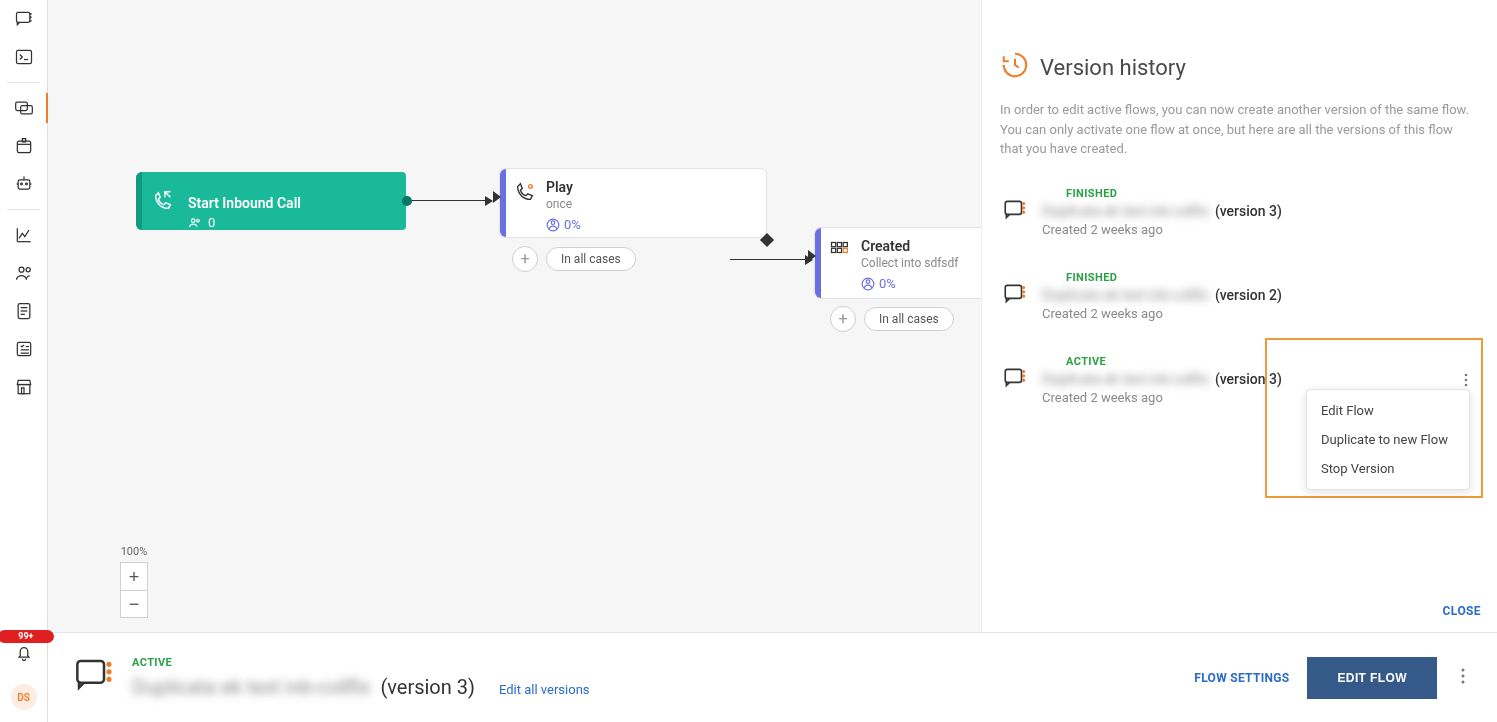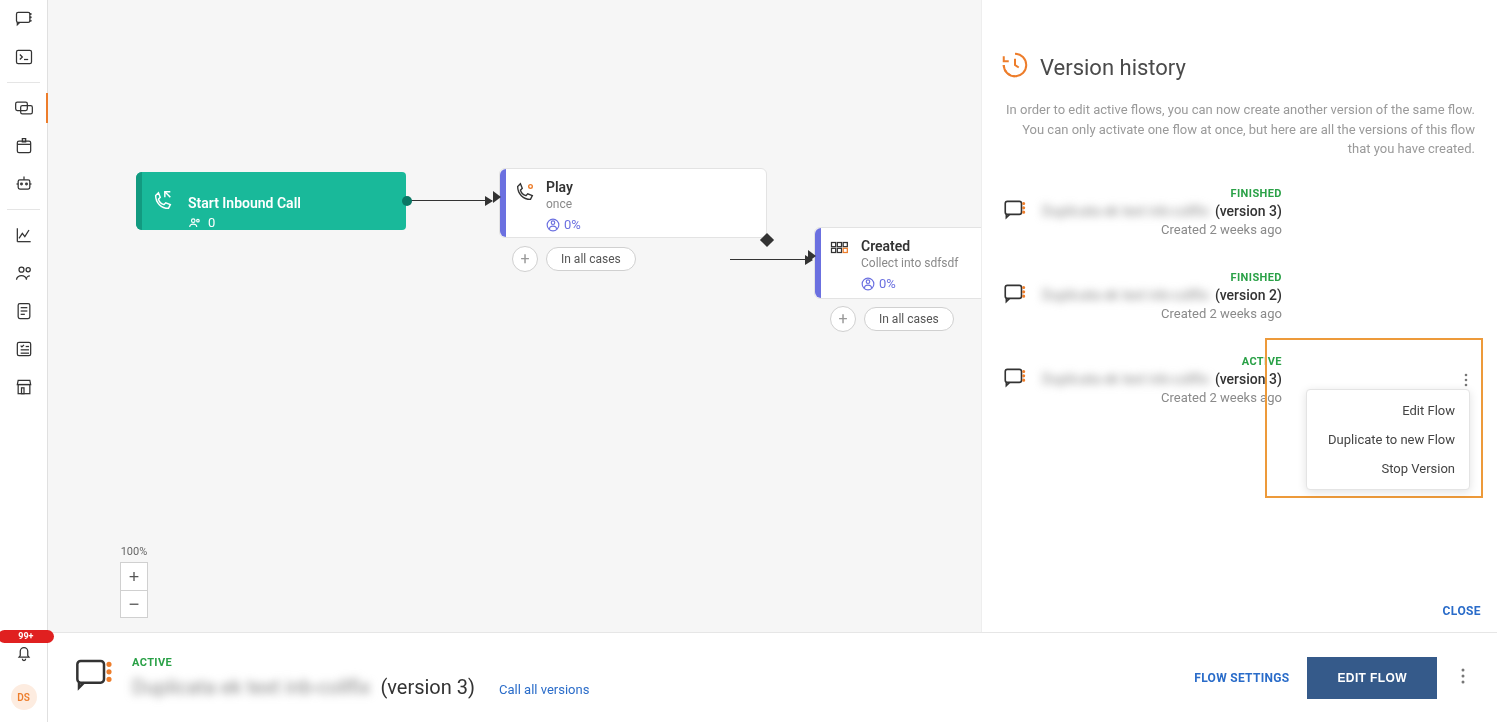--- a/index.html
+++ b/index.html
@@ -184,21 +184,20 @@
   .footer .edit-btn { background:#355a8a; color:#fff; padding:14px 30px; border:none; font-weight:700; font-size:12px; letter-spacing:0.4px; cursor:pointer; }
   .footer .dots-btn { font-size:18px; color:#777; cursor:pointer; padding:6px;}
 
   
   .panel {
     position:absolute;
     right:0; top:0;
     width:516px; height:632px;
     background:#fff; border-left:1px solid #eee;
     z-index:8;
-    text-align:right;
   }
   .version-highlight {
     position:absolute;
     right:2px; top:0px;
     width:218px; height:160px;
     border:2px solid #ed9a3a;
     pointer-events:none;
     z-index:25;
   }
   .panel .header {
@@ -542,21 +541,21 @@
         <circle cx="21" cy="5" r="0.8" style="stroke:#ed7d2b"></circle>
         <circle cx="21" cy="9.5" r="0.8" style="stroke:#ed7d2b"></circle>
         <circle cx="21" cy="14" r="0.8" style="stroke:#ed7d2b"></circle>
       </svg>
   </span>
   <div>
     <div class="status">ACTIVE</div>
     <div class="flow-name-row">
       <span class="blurred-name">Duplicata ek text inb-collfix</span>
       <span class="ver-suffix">(version 3)</span>
-      <span class="view-all">Call all versions</span>
+      <span class="view-all">Edit all versions</span>
     </div>
   </div>
   <div class="right">
     <span class="settings-btn">FLOW SETTINGS</span>
     <button class="edit-btn">EDIT FLOW</button>
     <span class="dots-btn">
       <svg width="4" height="16" viewBox="0 0 4 16">
           <circle cx="2" cy="2" r="1.5" fill="#777"></circle>
           <circle cx="2" cy="8" r="1.5" fill="#777"></circle>
           <circle cx="2" cy="14" r="1.5" fill="#777"></circle>

